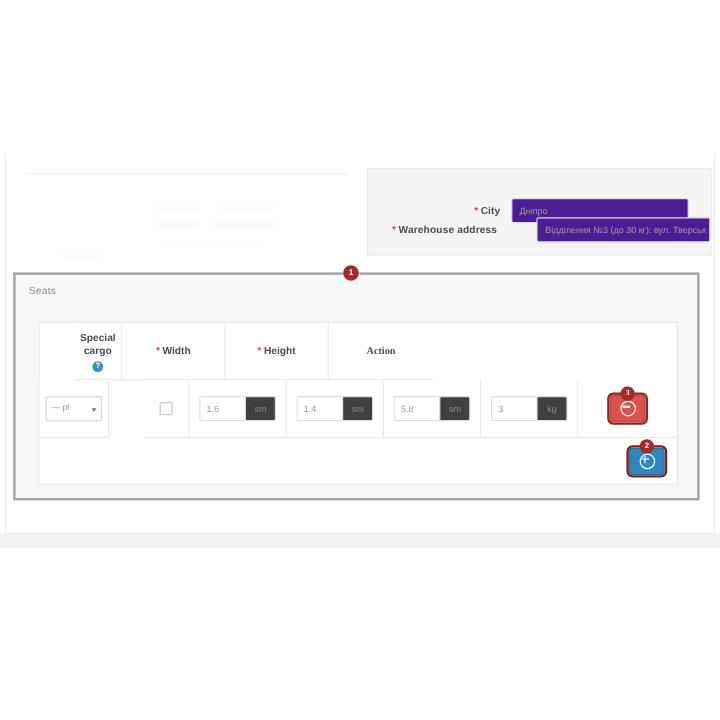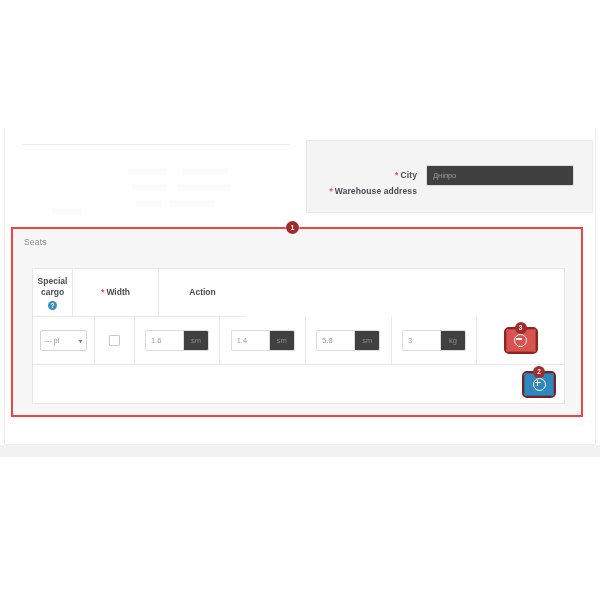--- a/index.html
+++ b/index.html
@@ -91,42 +91,42 @@
     white-space: nowrap;
   }
   .req-star {
     color: #d9534f;
     font-weight: bold;
     margin-right: 2px;
   }
   .form-input {
     width: 148px;
     height: 21px;
-    background: #404040;
+    background: #4c1d95;
     border: 1px solid #dcdcdc;
     border-radius: 2px;
     box-sizing: border-box;
     font-size: 7.5px;
     color: #9b9b9b;
     padding: 0 6px;
     line-height: 19px;
     white-space: nowrap;
     overflow: hidden;
     font-family: "Liberation Sans", sans-serif;
   }
 
   
   .seats-panel {
     position: absolute;
     left: 11px;
     top: 227px;
     width: 572px;
     height: 190px;
     background: #f7f7f7;
-    border: 2px solid #ef4444;
+    border: 2px solid #a3a3a3;
     box-sizing: border-box;
   }
 
   .seats-title {
     position: absolute;
     left: 11px;
     top: 8px;
     font-size: 8.5px;
     color: #8a8a8a;
     letter-spacing: .2px;
@@ -193,26 +193,26 @@
   }
   .tfoot .td {
     height: 38px;
     background: #ffffff;
     border-right: none;
     position: relative;
   }
 
   
   .c-pack   { width: 62px; }
-  .c-spec   { width: 40px; }
+  .c-spec   { width: 40px; margin-left: 29px; }
   .c-width  { width: 86px; }
   .c-length { width: 86px; }
   .c-height { width: 86px; }
   .c-weight { width: 86px; }
-  .c-action { width: 87px; }
+  .c-action { width: 87px; font-family: Liberation Serif, serif; }
   .c-full   { width: 100%; justify-content: flex-end; padding-right: 10px; }
 
   .info-icon {
     display: inline-block;
     width: 9px;
     height: 9px;
     border-radius: 50%;
     background: #3a8fc4;
     color: #ffffff;
     font-size: 6.5px;
@@ -379,37 +379,41 @@
       <div class="form-label">
         <span class="req-star">*</span><span>City</span>
       </div>
       <div class="form-input">Дніпро</div>
     </div>
 
     <div class="form-row row-wh">
       <div class="form-label">
         <span class="req-star">*</span><span>Warehouse address</span>
       </div>
+      <div class="form-input">Відділення №3 (до 30 кг): вул. Тверськ</div>
     </div>
 
   </div>
 
   <div class="seats-panel">
 
     <div class="seats-title">Seats</div>
 
     <div class="seats-table">
 
       <div class="tr thead">
         <div class="th c-spec">
           <span>Special cargo</span>
           <span class="info-icon">?</span>
         </div>
         <div class="th c-width">
           <span><span class="req-star">*</span><span>Width</span></span>
+        </div>
+        <div class="th c-height">
+          <span><span class="req-star">*</span><span>Height</span></span>
         </div>
         <div class="th c-action">
           <span>Action</span>
         </div>
       </div>
 
       <div class="tr tbody">
 
         <div class="td c-pack">
           <div class="pack-select">

